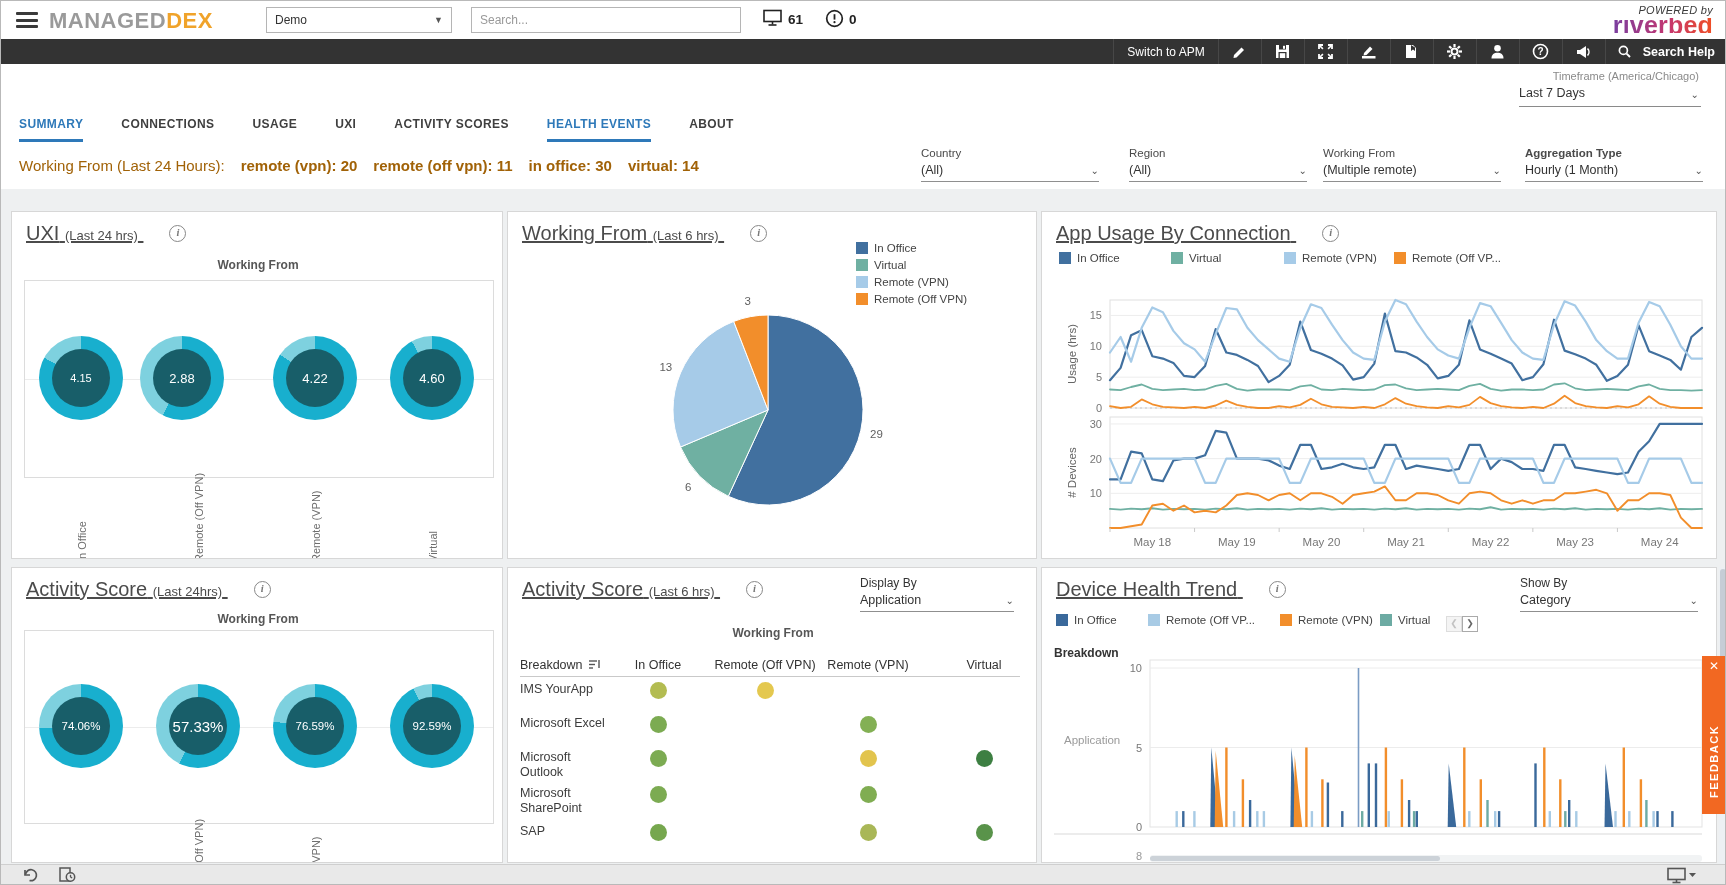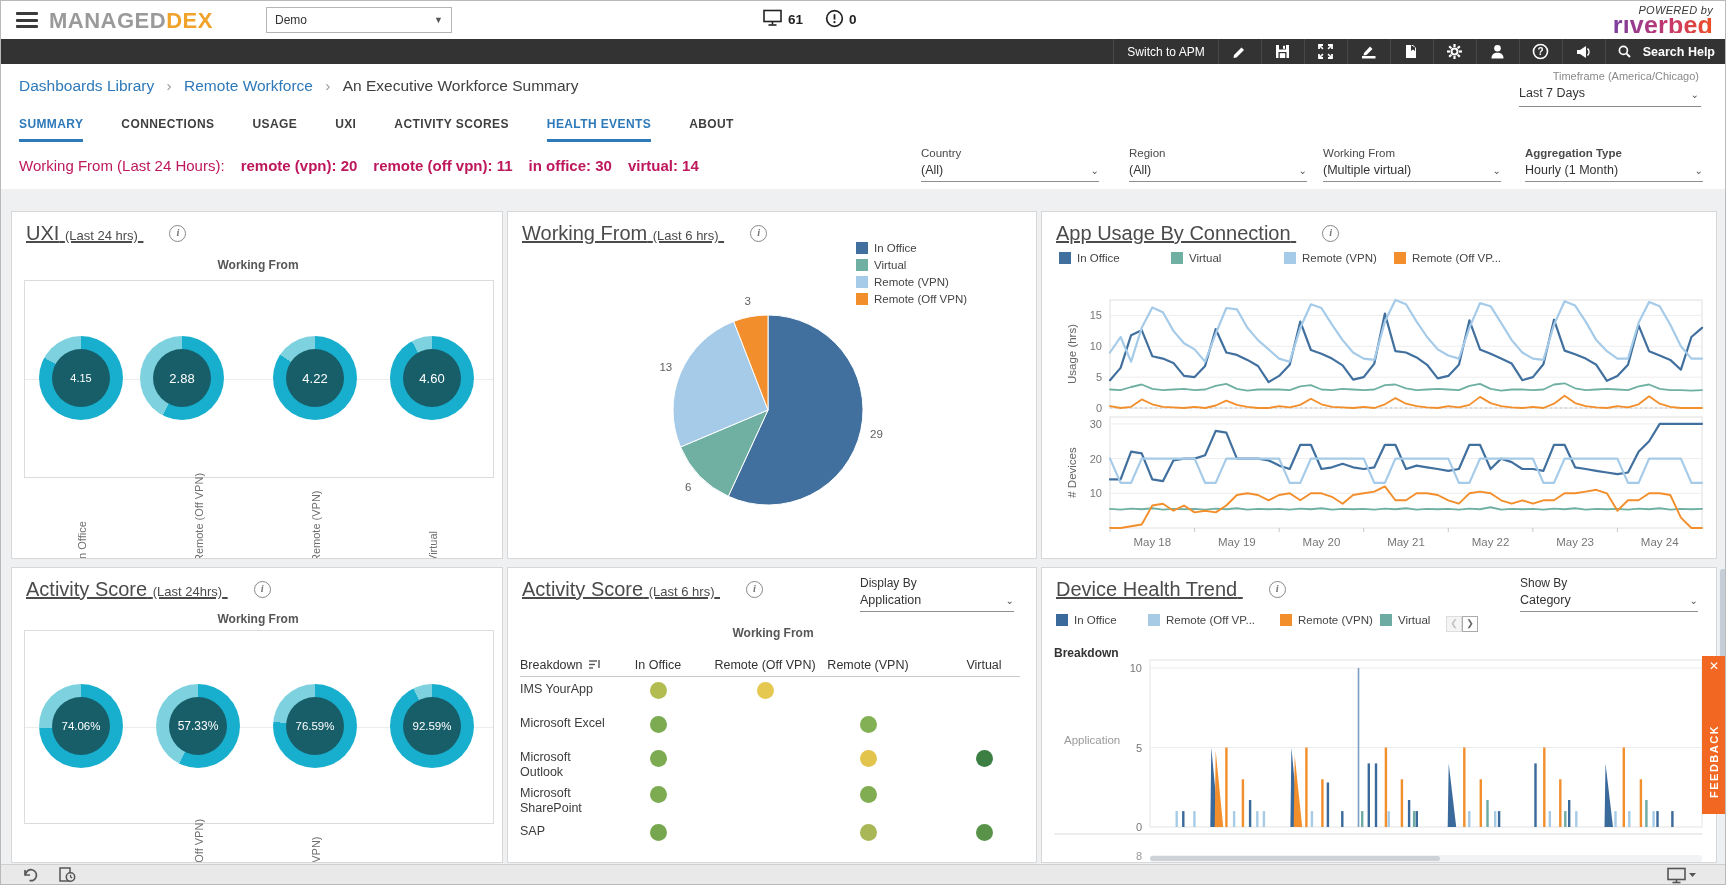--- a/index.html
+++ b/index.html
@@ -45,21 +45,21 @@
   #tf-value .caret{position:absolute;right:2px;top:3px;font-size:10px;color:#555;}
   
   #tabsrow{left:0;top:108px;width:1726px;height:34px;background:#fff;border-bottom:1px solid #d8d8d8;}
   #tabs{left:18px;top:0;display:flex;gap:38px;height:33px;}
   .tab{font-size:12px;font-weight:700;letter-spacing:.4px;color:#3f3f3f;line-height:30px;
        cursor:pointer;position:relative;white-space:nowrap;}
   .tab.hl{color:#2e79b9;}
   .tab.hl::after{content:"";position:absolute;left:0;right:0;bottom:0;height:3px;background:#2e79b9;}
   
   #statsrow{left:0;top:142px;width:1726px;height:46px;background:#fff;border-bottom:1px solid #d2d2d2;}
-  #wf-stats{left:18px;top:14px;font-size:15px;color:#be185d;}
+  #wf-stats{left:18px;top:14px;font-size:15px;color:#a16207;}
   #wf-stats b{margin-left:16px;}
   .filter{top:4px;width:178px;}
   .filter .flabel{font-size:11.5px;color:#4a4a4a;}
   .filter.b .flabel{font-weight:700;}
   .filter .fval{margin-top:4px;height:18px;border-bottom:1px solid #8f8f8f;font-size:12.5px;
                 color:#333;position:relative;cursor:pointer;}
   .filter .caret{position:absolute;right:0;top:2px;font-size:10px;color:#555;}
   
   #dash{left:0;top:188px;width:1726px;height:675px;background:#eef0f1;}
   .panel{position:absolute;background:#fff;border:1px solid #d7d7d7;box-sizing:border-box;overflow:hidden;}
@@ -107,20 +107,23 @@
       <div></div>
       <div></div>
     </div>
   <div id="brand" class="abs">
     <span class="managed">MANAGED</span><span class="dex">DEX</span>
   </div>
   <div id="env-select" class="abs selbox">
     <span>Demo</span>
     <span class="caret">▼</span>
   </div>
+  <div id="search-box" class="abs selbox">
+    <span class="ph">Search...</span>
+  </div>
   <div id="monitor-group" class="abs">
     <svg width="20" height="18" viewBox="0 0 20 18">
       <rect x="1" y="1.5" width="17" height="11" fill="none" stroke="#222" stroke-width="1.6"></rect>
       <line x1="9.5" y1="12.5" x2="9.5" y2="15.5" stroke="#222" stroke-width="1.6"></line>
       <line x1="5.5" y1="16" x2="13.5" y2="16" stroke="#222" stroke-width="1.6"></line>
     </svg><span class="cnt">61</span>
   </div>
   <div id="alert-group" class="abs">
     <svg width="19" height="19" viewBox="0 0 19 19">
       <circle cx="9.5" cy="9.5" r="7.8" fill="none" stroke="#222" stroke-width="1.7"></circle>
@@ -206,21 +209,20 @@
   <div class="dbtn" id="search-help">
     <svg width="13" height="13" viewBox="0 0 13 13">
       <circle cx="5.4" cy="5.4" r="4" fill="none" stroke="#fff" stroke-width="1.7"></circle>
       <line x1="8.6" y1="8.6" x2="12" y2="12" stroke="#fff" stroke-width="1.9"></line>
     </svg>
     <span>Search Help</span>
   </div>
 </div>
 
 <div id="crumbrow" class="abs">
-  <div id="breadcrumb" class="abs"><a>Dashboards Library</a><span class="sep"> › </span><a>Remote Workforce</a><span class="sep"> › </span><span class="cur">An Executive Workforce Summary</span></div>
   <div id="tf-label" class="abs">Timeframe (America/Chicago)</div>
   <div id="tf-value" class="abs">
     <span>Last 7 Days</span>
     <span class="caret">⌄</span>
   </div>
 </div>
 
 <div id="tabsrow" class="abs">
   <div id="tabs" class="abs">
       <div class="tab hl">SUMMARY</div>
@@ -238,21 +240,21 @@
     <span>Working From (Last 24 Hours):</span><span id="wf-stat-vals"><b>remote (vpn): 20</b><b>remote (off vpn): 11</b><b>in office: 30</b><b>virtual: 14</b></span>
   </div>
   <span id="filters"><div class="filter abs" style="left: 920px;">
         <div class="flabel">Country</div>
         <div class="fval"><span>(All)</span><span class="caret"> ⌄</span></div>
       </div><div class="filter abs" style="left: 1128px;">
         <div class="flabel">Region</div>
         <div class="fval"><span>(All)</span><span class="caret"> ⌄</span></div>
       </div><div class="filter abs" style="left: 1322px;">
         <div class="flabel">Working From</div>
-        <div class="fval"><span>(Multiple virtual)</span><span class="caret"> ⌄</span></div>
+        <div class="fval"><span>(Multiple remote)</span><span class="caret"> ⌄</span></div>
       </div><div class="filter abs b" style="left: 1524px;">
         <div class="flabel">Aggregation Type</div>
         <div class="fval"><span>Hourly (1 Month)</span><span class="caret"> ⌄</span></div>
       </div></span>
 </div>
 
 <div id="dash" class="abs">
 
   <div class="panel" id="p-uxi" style="left:10px;top:22px;width:492px;height:348px;">
     <div class="ptitle" style="left:14px;top:10px;">
@@ -350,21 +352,21 @@
       <span class="sub"> <span>(Last 24hrs)</span></span>
       <span class="info">i</span>
     </div>
     <div class="axis-title" style="left:0;top:44px;width:492px;text-align:center;">Working From</div>
     <div class="innerbox" style="left:12px;top:62px;width:468px;height:192px;">
       <div style="position:absolute;left:0;top:96px;width:468px;height:1px;background:#ececec;"></div>
     </div>
     <span id="a24-donuts"><div class="donut" style="left: 27px; top: 116px; background: conic-gradient(rgb(24, 175, 206) 0deg, rgb(24, 175, 206) 74.06%, rgb(126, 209, 223) 74.06%, rgb(126, 209, 223) 100%);">
           <div class="hole" style="font-size: 11.5px;">74.06%</div>
         </div><div class="rotlab" style="left: 64px; top: 340px; transform: rotate(-90deg); width: 76px;">In Office</div><div class="donut" style="left: 144px; top: 116px; background: conic-gradient(rgb(24, 175, 206) 0deg, rgb(24, 175, 206) 57.33%, rgb(126, 209, 223) 57.33%, rgb(126, 209, 223) 100%);">
-          <div class="hole" style="font-size: 12px; text-align: right;">57.33%</div>
+          <div class="hole" style="font-size: 15px; text-align: right;">57.33%</div>
         </div><div class="rotlab" style="left: 181px; top: 340px; transform: rotate(-90deg); width: 76px;">Remote (Off VPN)</div><div class="donut" style="left: 261px; top: 116px; background: conic-gradient(rgb(24, 175, 206) 0deg, rgb(24, 175, 206) 76.59%, rgb(126, 209, 223) 76.59%, rgb(126, 209, 223) 100%);">
           <div class="hole" style="font-size: 11.5px;">76.59%</div>
         </div><div class="rotlab" style="left: 298px; top: 340px; transform: rotate(-90deg); width: 76px;">Remote (VPN)</div><div class="donut" style="left: 378px; top: 116px; background: conic-gradient(rgb(24, 175, 206) 0deg, rgb(24, 175, 206) 92.59%, rgb(126, 209, 223) 92.59%, rgb(126, 209, 223) 100%);">
           <div class="hole" style="font-size: 11.5px;">92.59%</div>
         </div><div class="rotlab" style="left: 415px; top: 340px; transform: rotate(-90deg); width: 76px;">Virtual</div></span>
   </div>
 
   <div class="panel" id="p-a6" style="left:506px;top:378px;width:530px;height:296px;">
     <div class="ptitle" style="left:14px;top:10px;">
       <span>Activity Score</span>

